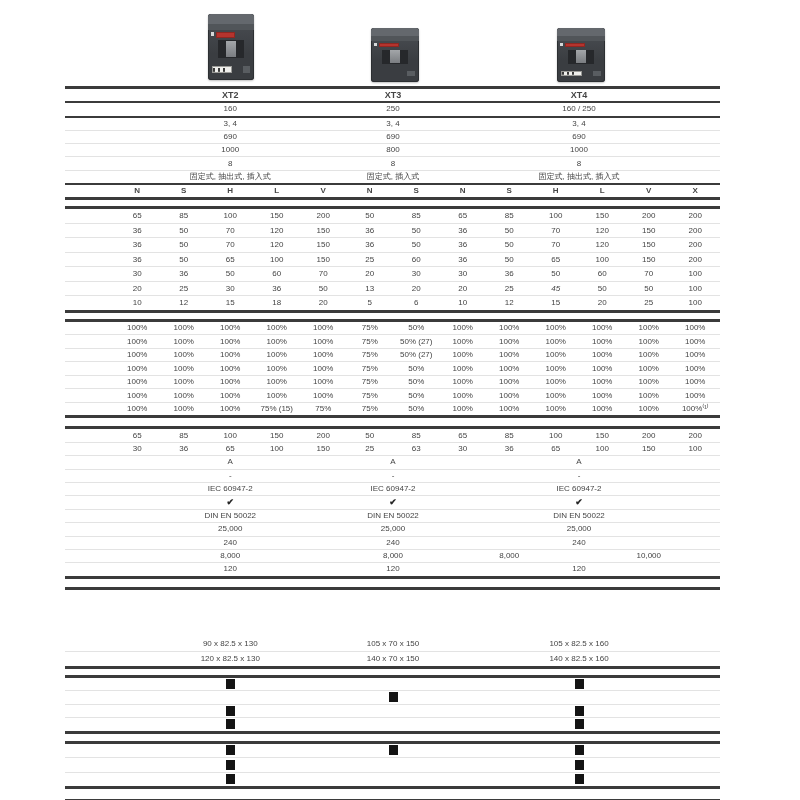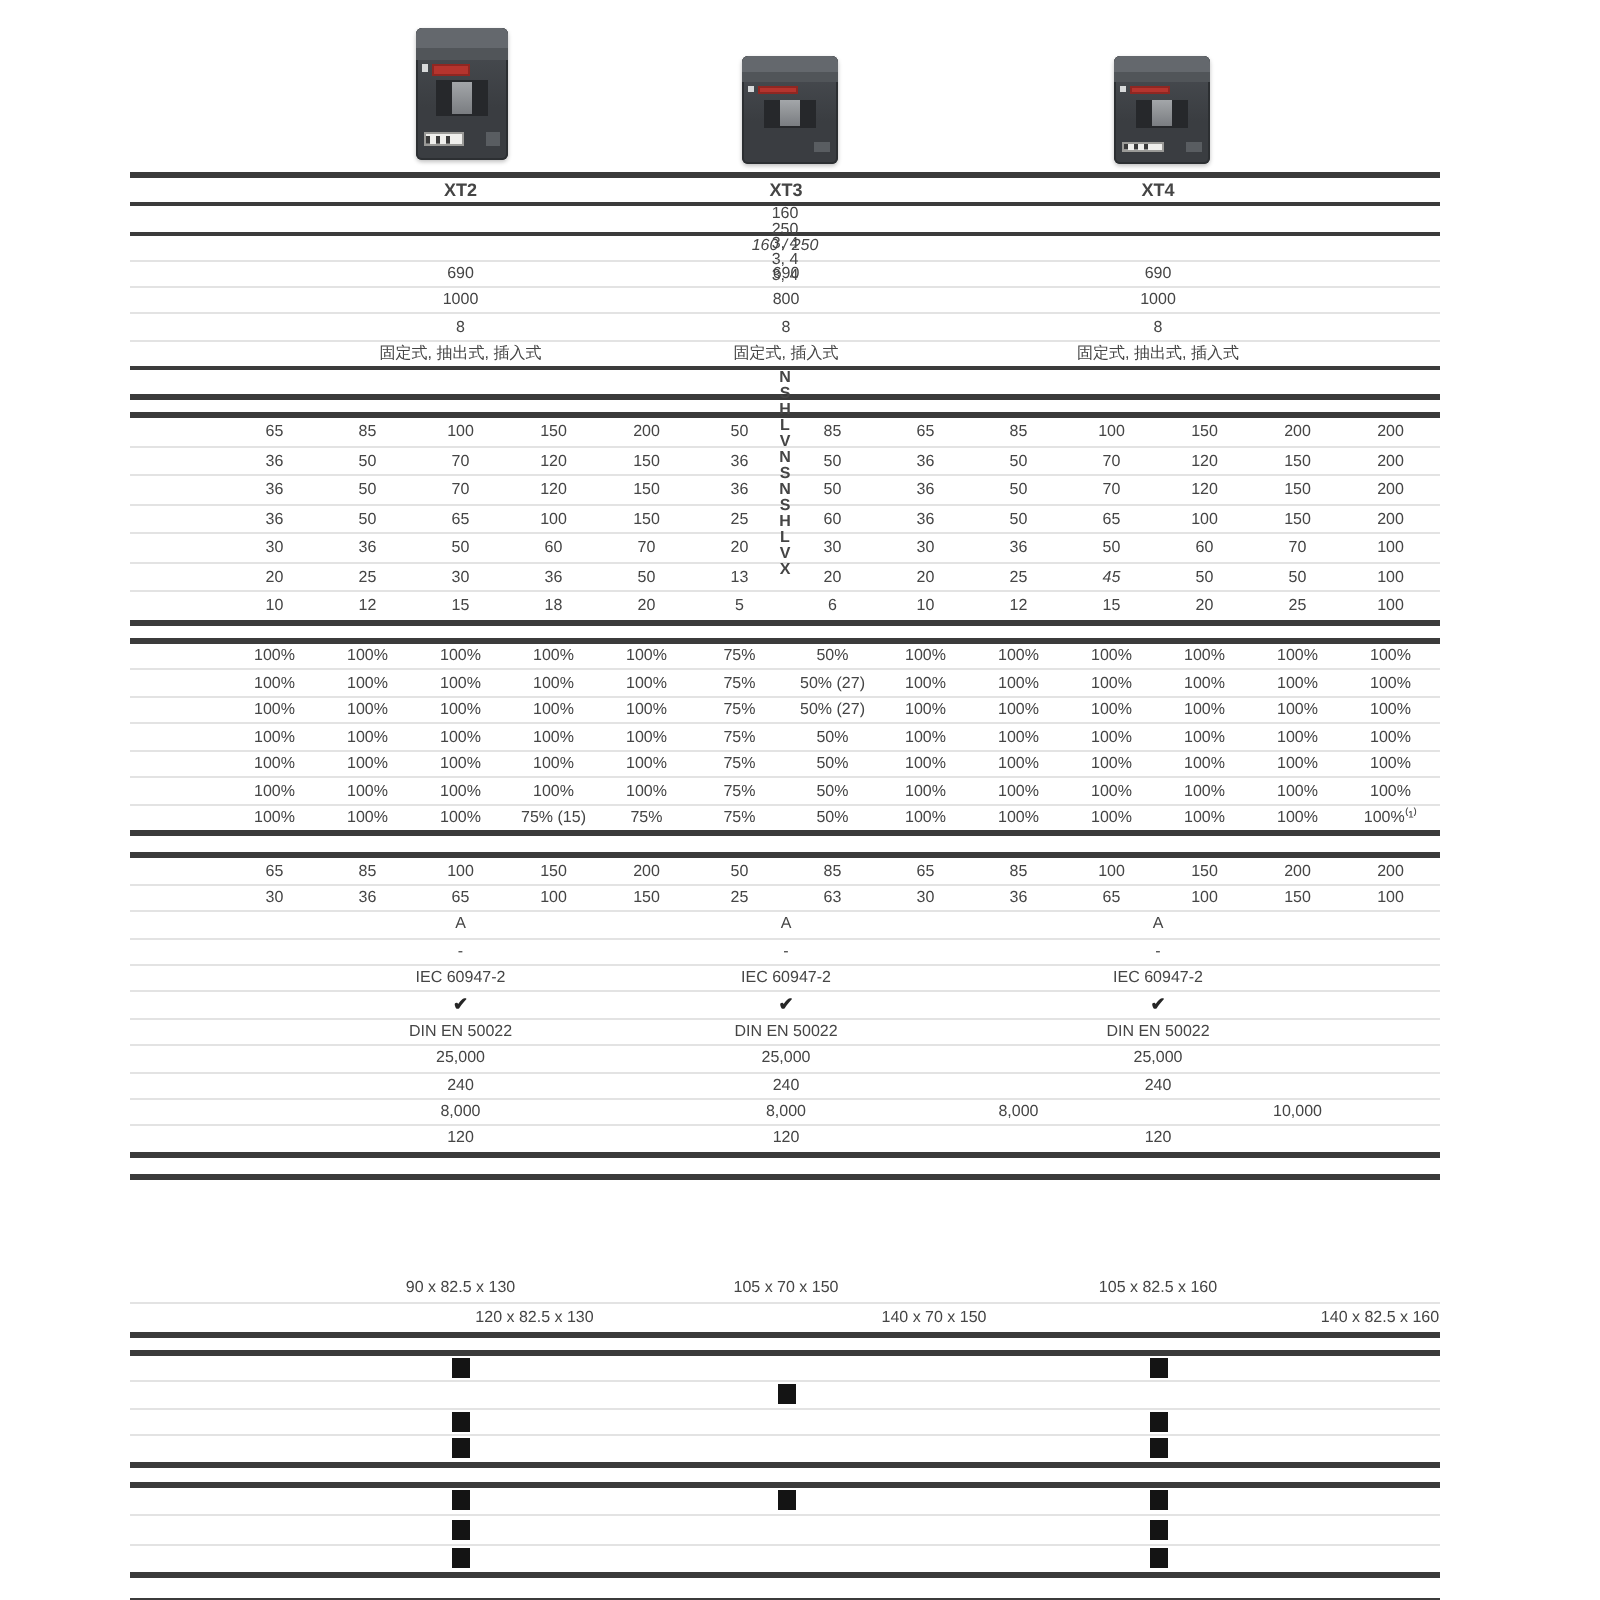--- a/index.html
+++ b/index.html
@@ -21,21 +21,21 @@
           box-shadow:inset 0 0 0 1px #9a9a97;
           background-image:repeating-linear-gradient(90deg,#3a3a3a 0 2px,transparent 2px 5px);
           background-size:70% 55%;background-position:15% 50%;background-repeat:no-repeat;}
   .bk-lbl2{position:absolute;right:9%;bottom:11%;width:16%;height:10%;background:#595d61;}
   
   .tablewrap{position:absolute;left:65px;top:86px;width:655px;}
   .section{border-top:3px solid #3b3b3b;border-bottom:3px solid #3b3b3b;}
   .row{display:flex;align-items:center;border-top:1px solid #e3e3e3;
        font-size:8px;line-height:1;}
   .row:first-child{border-top:none;}
-  .row.thick{border-top:2px solid #3b3b3b;flex-direction:column;}
+  .row.thick{border-top:2px solid #3b3b3b;}
   .row.hdr{font-weight:bold;font-size:9px;color:#2e2e2e;}
   .row.b{font-weight:bold;color:#2e2e2e;}
   .gut{width:49px;flex:none;}
   .cell{flex:none;text-align:center;white-space:nowrap;display:flex;
         align-items:center;justify-content:center;color:#454545;}
   .sqr{width:9px;height:10px;background:#141414;}
   .check{font-weight:bold;font-size:9px;color:#262626;}
 </style>
 </head>
 <body>
@@ -82,21 +82,21 @@
         <div class="row hdr" style="height: 12.3px;">
           <div class="gut"></div>
           <div class="cell" style="width: 232.5px;">XT2</div>
           <div class="cell" style="width: 93px;">XT3</div>
           <div class="cell" style="width: 279px;">XT4</div>
         </div>
         <div class="row thick" style="height: 12.3px;">
           <div class="gut"></div>
           <div class="cell" style="width: 232.5px;">160</div>
           <div class="cell" style="width: 93px;">250</div>
-          <div class="cell" style="width: 279px; font-style: italic;">160 / 250</div>
+          <div class="cell" style="width: 279px;">160 / 250</div>
         </div>
         <div class="row thick" style="height: 12.3px;">
           <div class="gut"></div>
           <div class="cell" style="width: 232.5px;">3, 4</div>
           <div class="cell" style="width: 93px;">3, 4</div>
           <div class="cell" style="width: 279px;">3, 4</div>
         </div>
         <div class="row" style="height: 12.3px;">
           <div class="gut"></div>
           <div class="cell" style="width: 232.5px;">690</div>
@@ -455,21 +455,21 @@
           <div class="cell" style="width: 279px;">120</div>
         </div>
       </div>
       <div class="section" style="margin-bottom: 6px;">
         <div class="row" style="height: 13.5px; margin-top: 48px;">
           <div class="gut"></div>
           <div class="cell" style="width: 232.5px;">90 x 82.5 x 130</div>
           <div class="cell" style="width: 93px;">105 x 70 x 150</div>
           <div class="cell" style="width: 279px;">105 x 82.5 x 160</div>
         </div>
-        <div class="row" style="height: 13.5px; gap: 37px;">
+        <div class="row" style="height: 13.5px;">
           <div class="gut"></div>
           <div class="cell" style="width: 232.5px;">120 x 82.5 x 130</div>
           <div class="cell" style="width: 93px;">140 x 70 x 150</div>
           <div class="cell" style="width: 279px;">140 x 82.5 x 160</div>
         </div>
       </div>
       <div class="section" style="margin-bottom: 7px;">
         <div class="row" style="height: 12.5px;">
           <div class="gut"></div>
           <div class="cell" style="width: 232.5px;">

